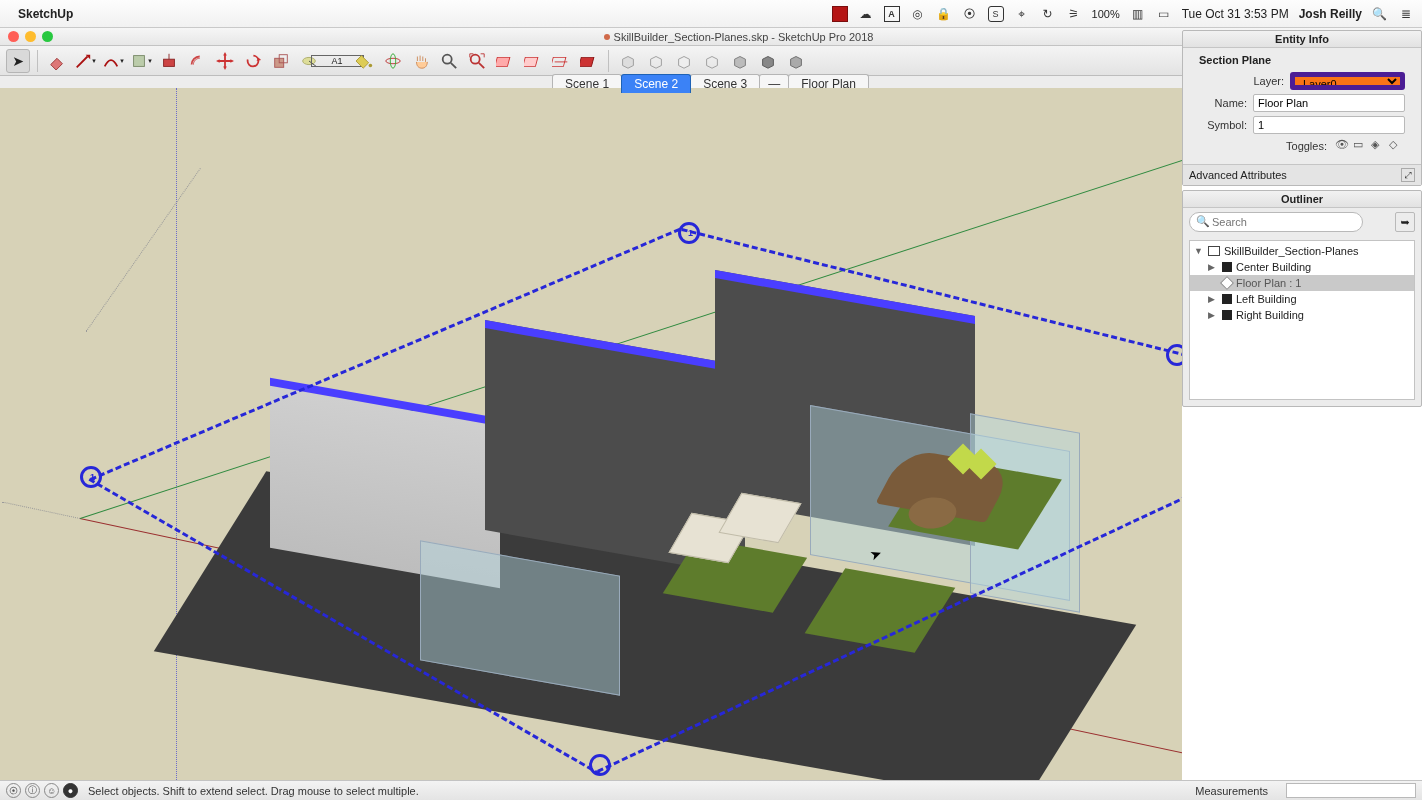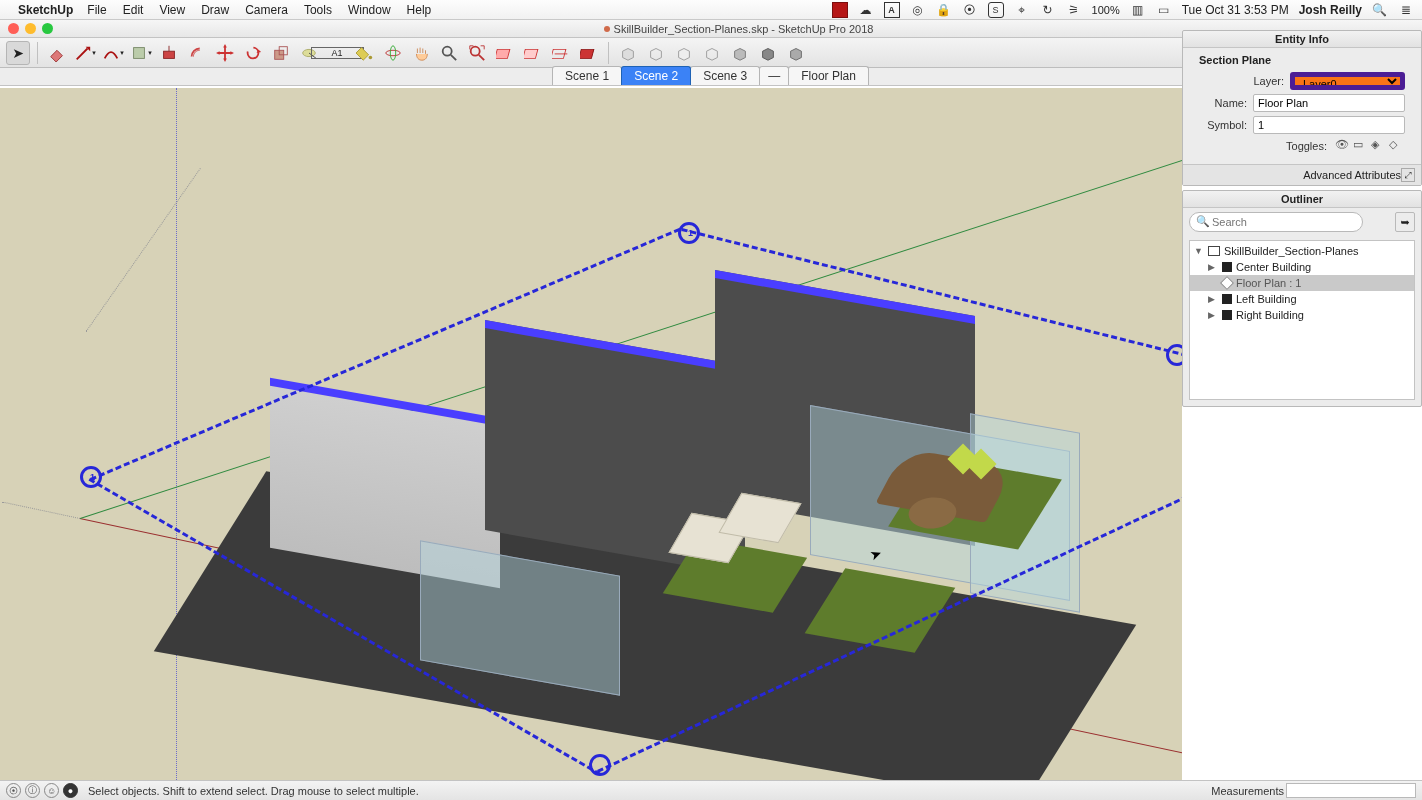--- a/index.html
+++ b/index.html
@@ -1,19 +1,19 @@
 <!DOCTYPE html>
 <html><head>
 <meta charset="utf-8">
 <style>
   * { box-sizing: border-box; margin: 0; padding: 0; }
   html, body { width: 1422px; height: 800px; font-family: -apple-system, "Helvetica Neue", Arial, sans-serif; font-size: 12px; color: #222; overflow: hidden; background: #fff; }
 
   
-  .mac-menubar { height: 20px; background: linear-gradient(#fdfdfd,#f1f1f1); border-bottom:1px solid #c9c9c9; display:flex; align-items:center; padding:0 8px; }
+  .mac-menubar { height: 28px; background: linear-gradient(#fdfdfd,#f1f1f1); border-bottom:1px solid #c9c9c9; display:flex; align-items:center; padding:0 8px; }
   .apple-logo { font-size:14px; margin-right:10px; }
   .app-name { font-weight:700; margin-right:14px; }
   .menu-items { display:flex; gap:16px; }
   .menu-items span { cursor:default; }
   .menubar-right { margin-left:auto; display:flex; align-items:center; gap:10px; }
   .menubar-right .ic { width:16px; height:16px; display:inline-flex; align-items:center; justify-content:center; font-size:12px; color:#333; }
   .redsq{width:13px;height:13px;background:#b51616;border:1px solid #7a0e0e;}
   .batt{font-size:11px;}
   .clock{font-size:12px;}
   .user{font-weight:600;}
@@ -97,21 +97,21 @@
   .panel{background:#ececec;border:1px solid #b9b9b9;margin-bottom:4px;border-radius:2px;font-size:11px;}
   .panel-title{background:linear-gradient(#f2f2f2,#e2e2e2);border-bottom:1px solid #c5c5c5;text-align:center;font-weight:600;padding:2px 0;border-radius:2px 2px 0 0;}
   .panel-body{padding:6px 16px;}
   .entity-type{font-weight:600;margin-bottom:6px;}
   .form-row{display:flex;align-items:center;margin-bottom:4px;}
   .form-row label{width:85px;text-align:right;margin-right:6px;color:#333;}
   .form-row input,.form-row select{flex:1;height:18px;border:1px solid #b9b9b9;background:#fff;font-size:11px;padding:0 4px;border-radius:2px;}
   .form-row select{background:#f97316;border:5px solid #4c1d95;border-radius:3px;}
   .togglerow{display:flex;justify-content:flex-end;gap:2px;align-items:center;}
   .togglerow .ic{width:16px;height:16px;color:#555;}
-  .adv{background:#e4e4e4;border-top:1px solid #c5c5c5;padding:3px 6px;display:flex;align-items:center;justify-content:flex-end;}
+  .adv{background:#e4e4e4;border-top:1px solid #c5c5c5;padding:3px 6px;display:flex;align-items:center;justify-content:space-between;}
   .adv .expand{width:14px;height:14px;border:1px solid #aaa;font-size:9px;display:flex;align-items:center;justify-content:center;}
 
   .outliner-search{display:flex;gap:4px;margin-bottom:4px;padding:4px 6px;}
   .outliner-search input{flex:1;height:20px;border:1px solid #b9b9b9;border-radius:10px;padding:0 8px 0 22px;background:#fff;font-size:11px;color:#888;}
   .search-wrap{position:relative;flex:1;}
   .search-wrap .mag{position:absolute;left:7px;top:3px;font-size:11px;color:#888;}
   .details-btn{width:20px;height:20px;border:1px solid #b9b9b9;display:flex;align-items:center;justify-content:center;background:#ececec;border-radius:2px;}
   .tree{background:#fff;border:1px solid #c3c3c3;margin:0 6px 6px 6px;padding:2px 0;height:160px;overflow:auto;}
   .tree-row{display:flex;align-items:center;height:16px;padding:0 4px;gap:4px;font-size:11px;}
   .tree-row .caret{width:10px;color:#666;font-size:9px;}
@@ -119,39 +119,29 @@
   .tree-row .compico{width:12px;height:10px;border:1px solid #444;background:#fff;}
   .tree-row .secico{width:10px;height:10px;border:1px solid #888;background:#fff;transform:rotate(45deg);} 
   .tree-row.selected{background:#c9c9c9;color:#555;}
   .tree-row.ind1{padding-left:18px;}
 
   
   .statusbar{position:absolute;left:0;right:0;bottom:0;height:20px;background:linear-gradient(#f3f3f3,#e4e4e4);border-top:1px solid #c3c3c3;display:flex;align-items:center;font-size:11px;color:#333;padding:0 6px;}
   .statusbar .sic{width:15px;height:15px;border:1px solid #888;border-radius:50%;margin-right:4px;display:flex;align-items:center;justify-content:center;font-size:9px;color:#555;}
   .statusbar .sic.filled{background:#343434;color:#fff;border-color:#343434;}
   .statusbar .msg{margin-left:6px;}
-  .status-right{margin-left:auto;display:flex;align-items:center;gap:2px;}
+  .status-right{margin-left:auto;display:flex;align-items:center;gap:18px;}
   .measure-box{width:130px;height:15px;border:1px solid #b9b9b9;background:#fff;}
 </style>
 </head>
 <body>
 
 <div class="mac-menubar">
   <span class="apple-logo"></span>
   <span class="app-name">SketchUp</span>
-  <div class="menu-items">
-    <span>File</span>
-    <span>Edit</span>
-    <span>View</span>
-    <span>Draw</span>
-    <span>Camera</span>
-    <span>Tools</span>
-    <span>Window</span>
-    <span>Help</span>
-  </div>
   <div class="menubar-right">
     <span class="redsq ic"></span>
     <span class="ic">☁︎</span>
     <span class="ic" style="border:1px solid #333;font-weight:700;font-size:9px;">A</span>
     <span class="ic">◎</span>
     <span class="ic">🔒</span>
     <span class="ic">⦿</span>
     <span class="ic" style="border:1px solid #333;border-radius:3px;font-size:9px;">S</span>
     <span class="ic">⌖</span>
     <span class="ic">↻</span>

